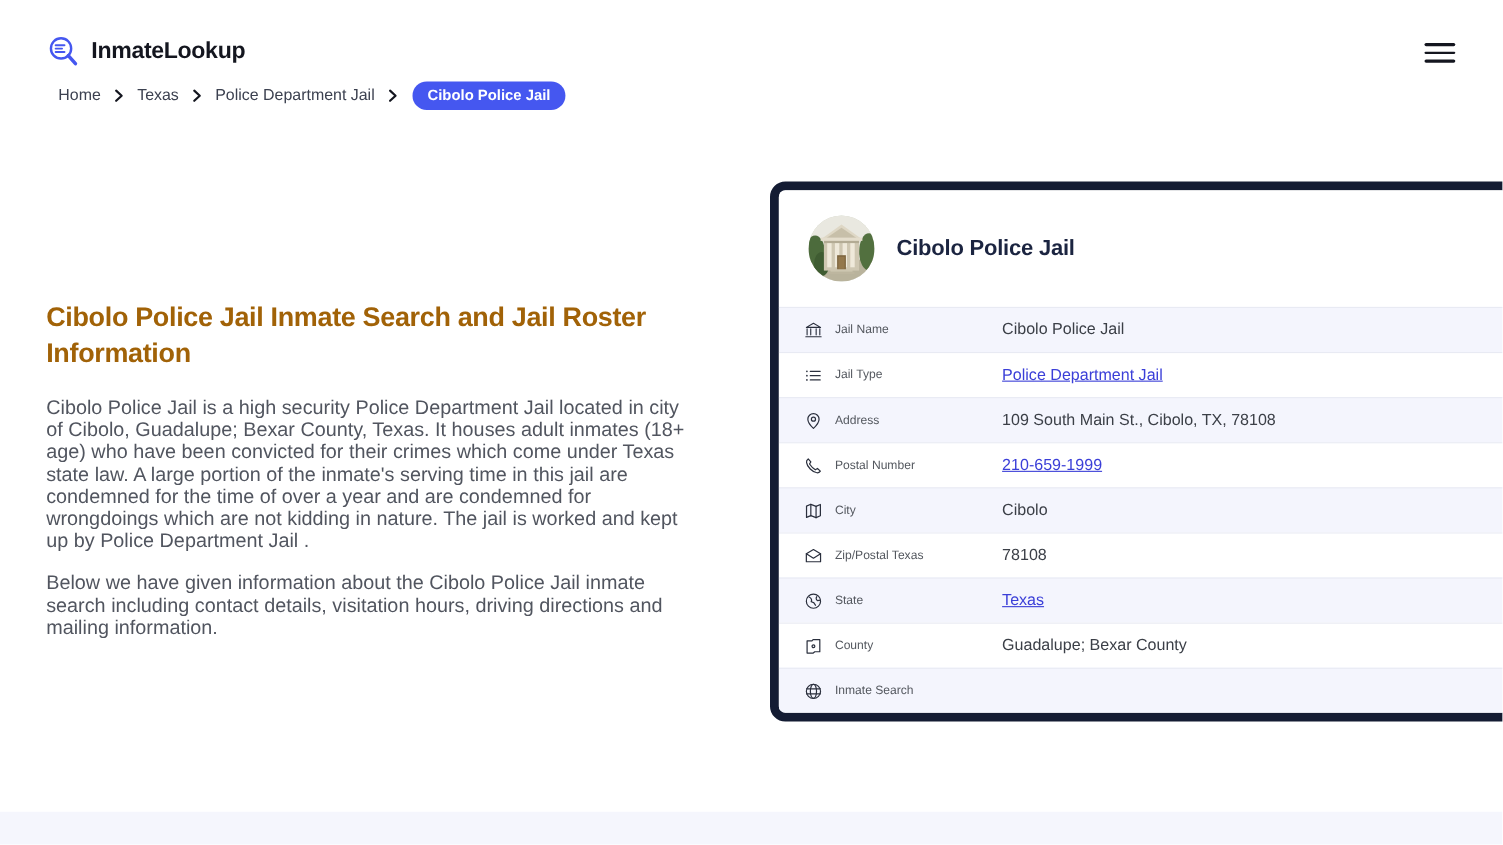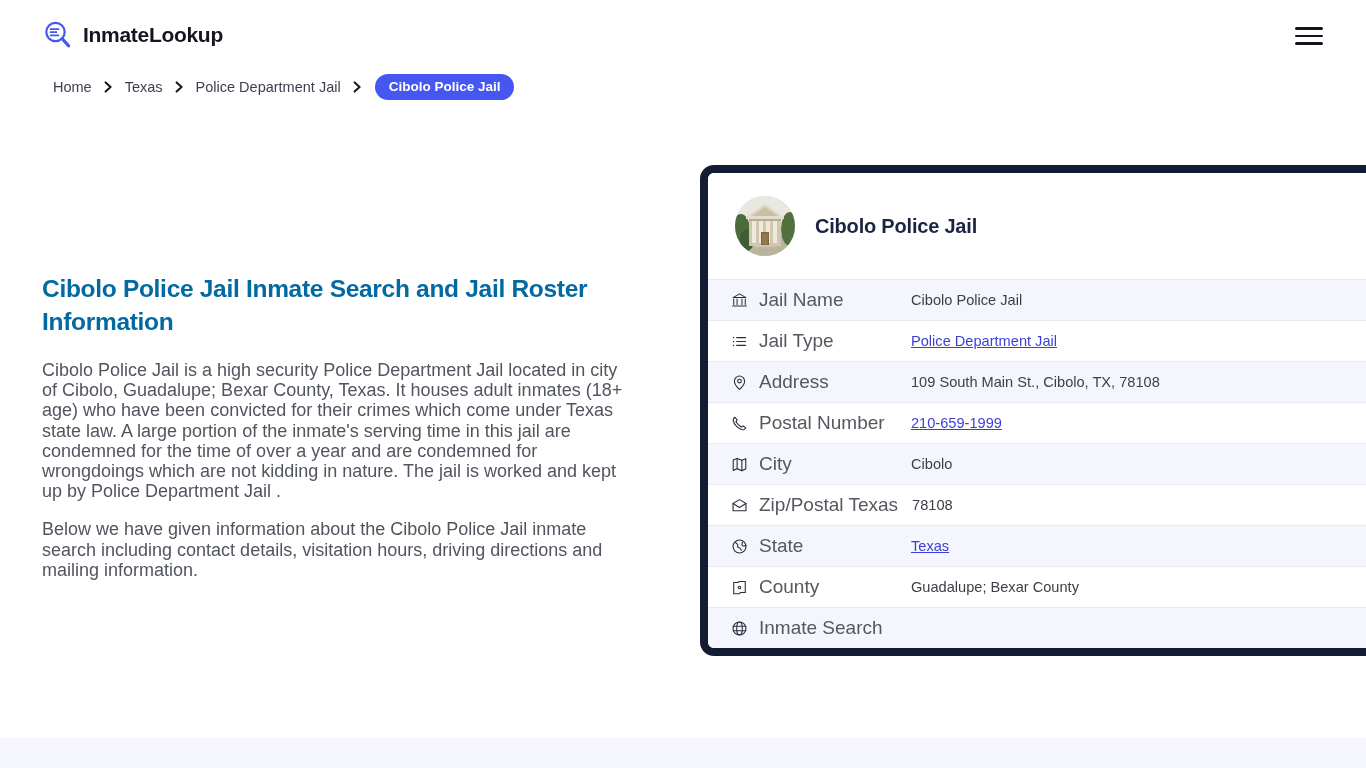--- a/index.html
+++ b/index.html
@@ -17,21 +17,21 @@
     position: relative;
     width: 1366px;
     height: 768px;
     background: #ffffff;
     overflow: hidden;
   }
 
   
   .header {
     position: absolute;
-    top: 0; left: 0;
+    top: 12px; left: 0;
     width: 1366px;
     height: 72px;
     background: #ffffff;
   }
 
   .brand {
     position: absolute;
     left: 42px;
     top: 19px;
     display: flex;
@@ -156,21 +156,21 @@
   .article {
     position: absolute;
     left: 42px;
     top: 272px;
     width: 590px;
   }
   .article h1 {
     font-size: 24.5px;
     line-height: 33px;
     font-weight: 700;
-    color: #0369a1;
+    color: #a16207;
     letter-spacing: -0.3px;
     margin-bottom: 22px;
   }
   .article p {
     font-size: 18px;
     line-height: 20.2px;
     color: #51555f;
   }
   .article p + p { margin-top: 18px; }
 
@@ -217,21 +217,21 @@
   }
   .info-row.alt  { background: #f4f5fd; }
   .info-row.plain{ background: #ffffff; }
   .row-icon {
     flex: 0 0 28px;
     display: flex;
     align-items: center;
     color: #2a2f3d;
   }
   .row-label {
-    font-size: 19px;
+    font-size: 11px;
     color: #54585f;
     white-space: nowrap;
     padding-right: 14px;
   }
   .row-label-cell { flex: 0 0 152px; }
   .row-value {
     font-size: 14.6px;
     color: #3b3f47;
     white-space: nowrap;
   }

